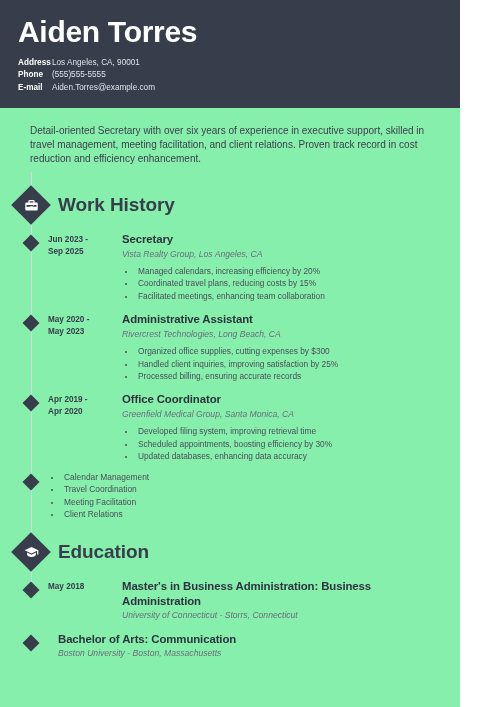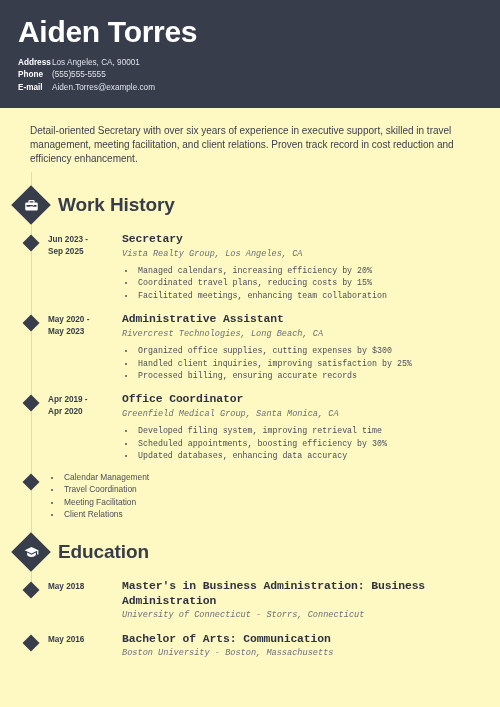--- a/index.html
+++ b/index.html
@@ -2,21 +2,21 @@
 <html><head>
 <meta charset="utf-8">
 <style>
   * { margin:0; padding:0; box-sizing:border-box; }
   html, body {
     width:500px; height:707px;
     background:#ffffff;
     font-family:"Liberation Sans", sans-serif;
     -webkit-font-smoothing:antialiased;
   }
-  .page { position:relative; width:500px; height:707px; background:#fef9c3; overflow:hidden; }
+  .page { position:relative; width:460px; height:707px; background:#86efac; overflow:hidden; }
 
   
   .header {
     background:#373d4b;
     height:108px;
     padding:14px 0 0 18px;
     color:#ffffff;
   }
   .name {
     font-size:30px;
@@ -115,21 +115,21 @@
   }
   .entry-date {
     width:64px;
     flex:0 0 64px;
     font-size:8.2px;
     font-weight:700;
     line-height:12px;
     color:#373d4b;
     padding-top:2px;
   }
-  .entry-main { flex:1; padding-left:10px; padding-right:26px;font-family:Liberation Mono, monospace; }
+  .entry-main { flex:1; padding-left:10px; padding-right:26px; }
   .entry-title {
     font-size:11.4px;
     font-weight:700;
     color:#2e333f;
     line-height:15px;
     letter-spacing:-0.1px;
   }
   .entry-sub {
     font-size:8.6px;
     font-style:italic;
@@ -281,21 +281,20 @@
         <div class="marker"></div>
         <div class="entry-date">May 2018</div>
         <div class="entry-main">
           <div class="entry-title">Master's in Business Administration: Business Administration</div>
           <div class="entry-sub">University of Connecticut - Storrs, Connecticut</div>
         </div>
       </div>
 
       <div class="entry edu-entry">
         <div class="marker"></div>
-        <div class="entry-date">May 2016</div>
         <div class="entry-main">
           <div class="entry-title">Bachelor of Arts: Communication</div>
           <div class="entry-sub">Boston University - Boston, Massachusetts</div>
         </div>
       </div>
     </div>
 
   </div>
 </div>
 

